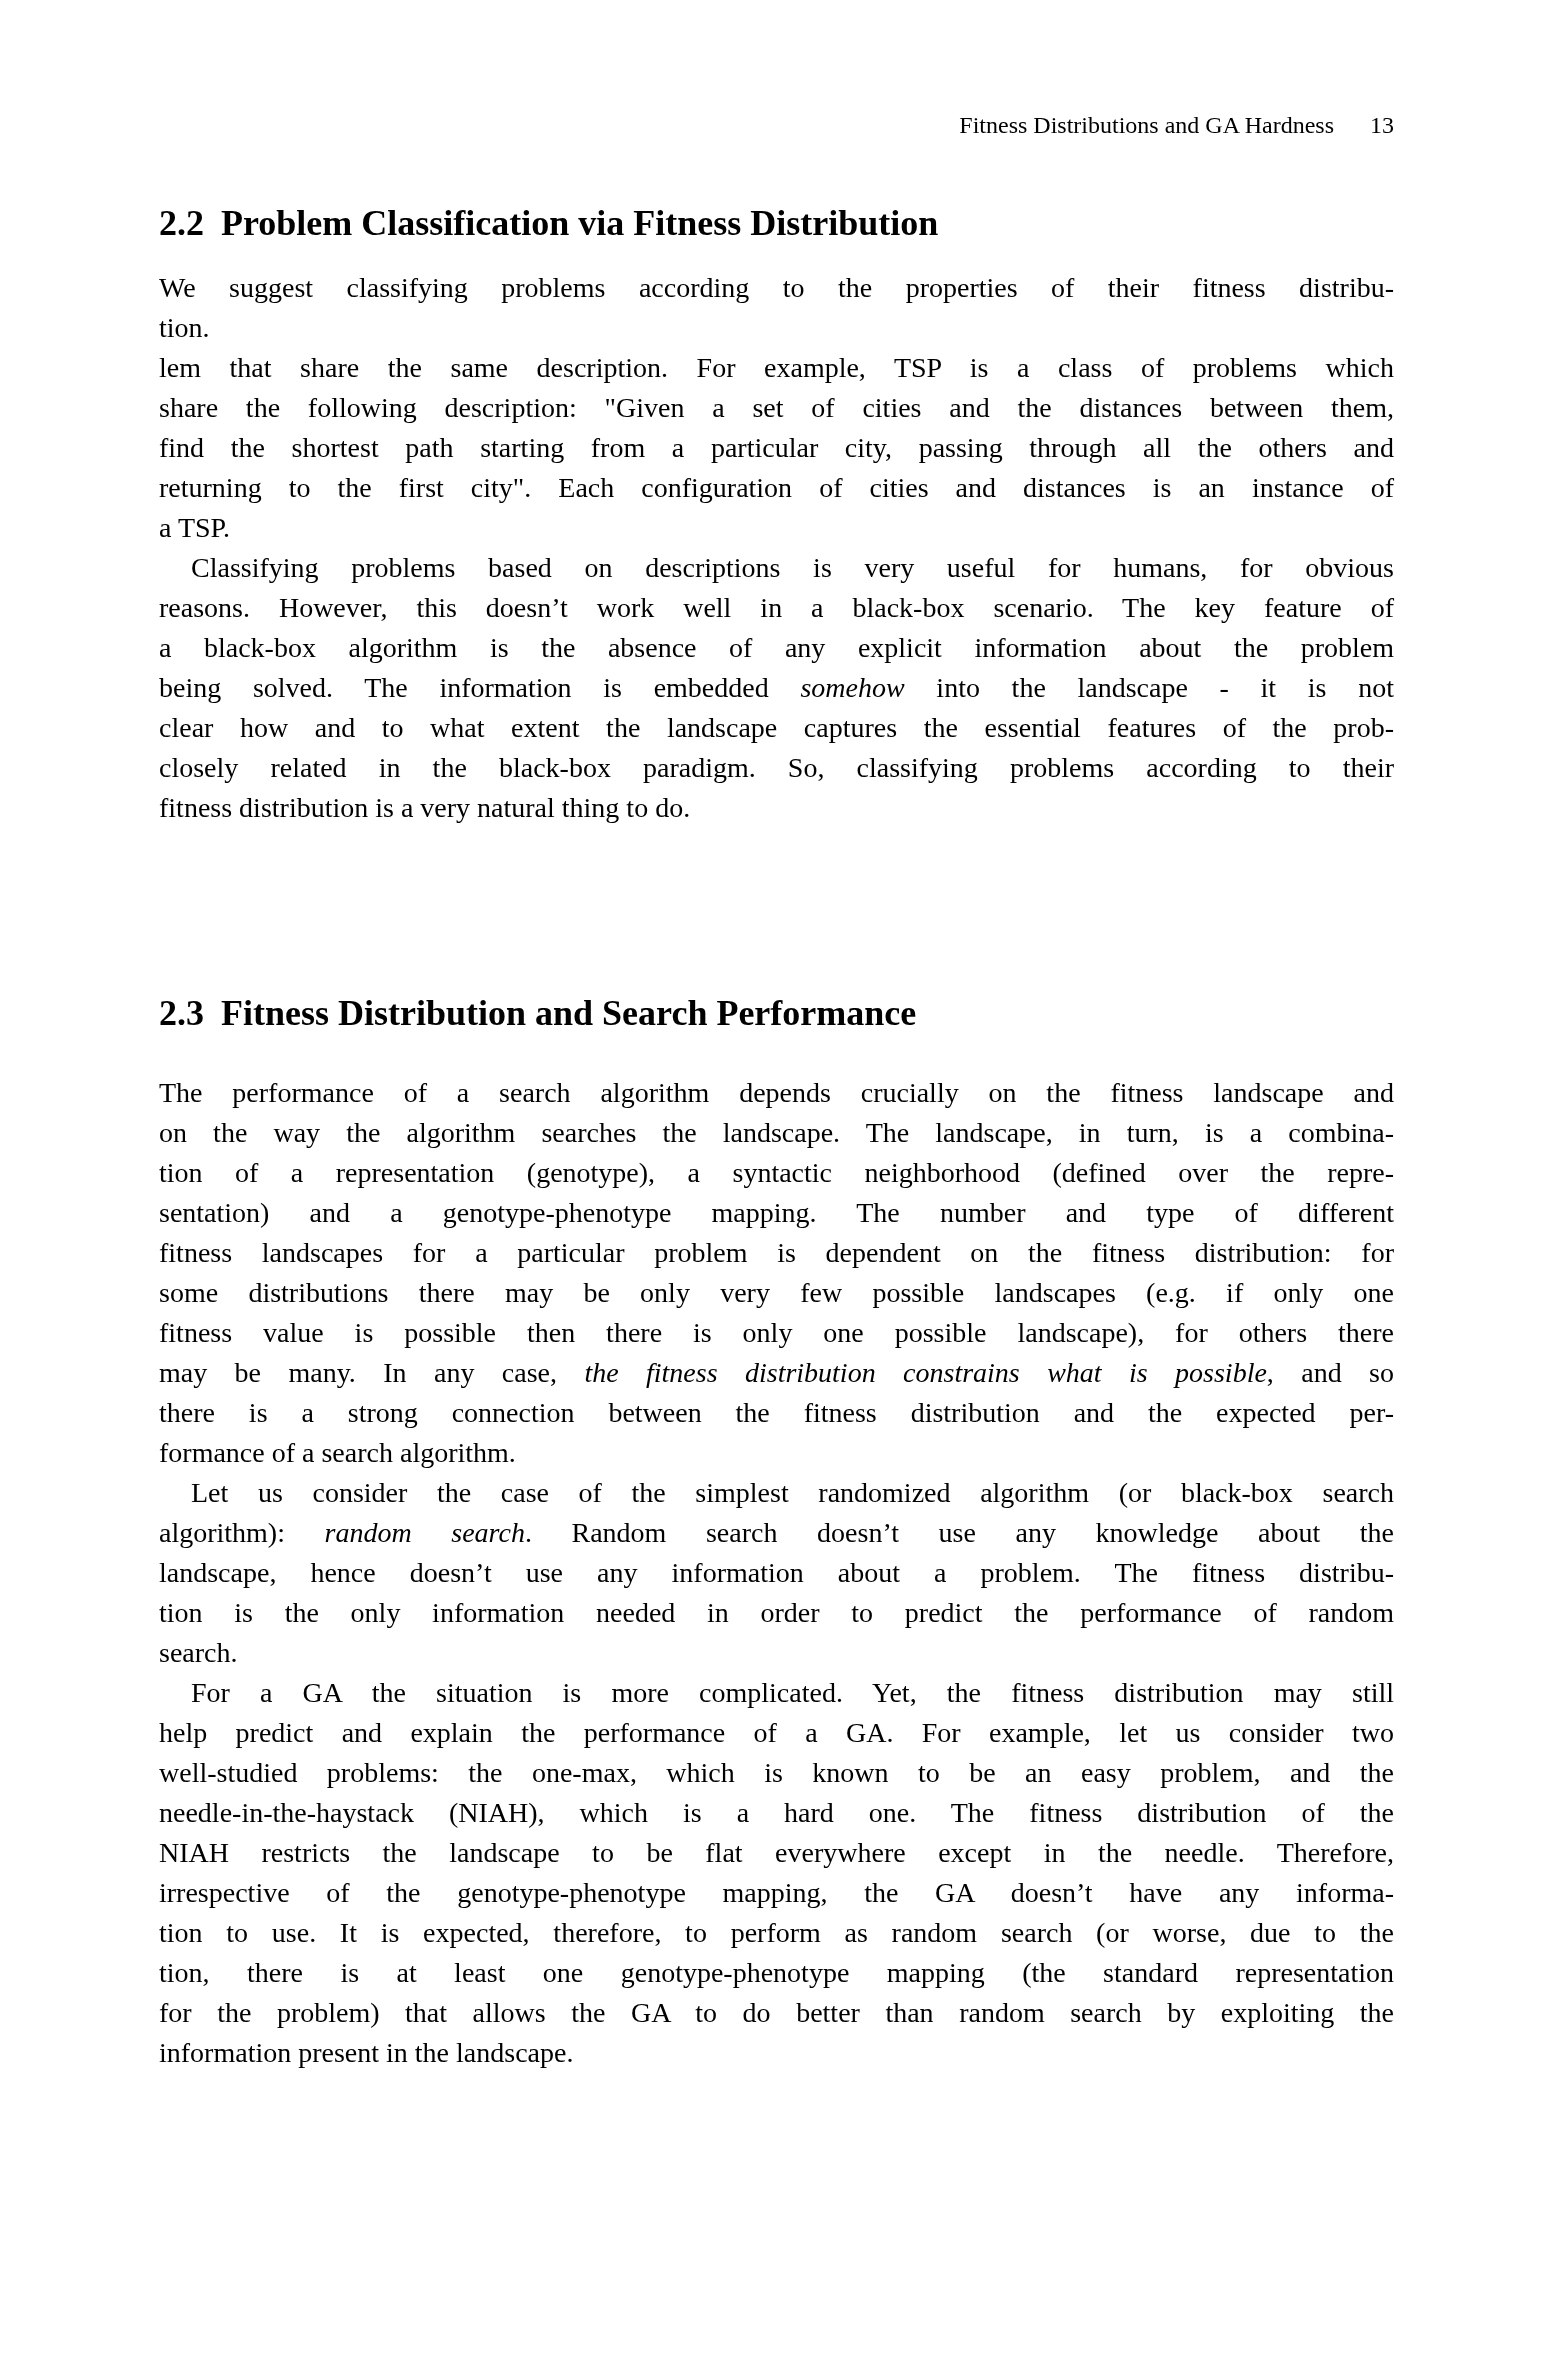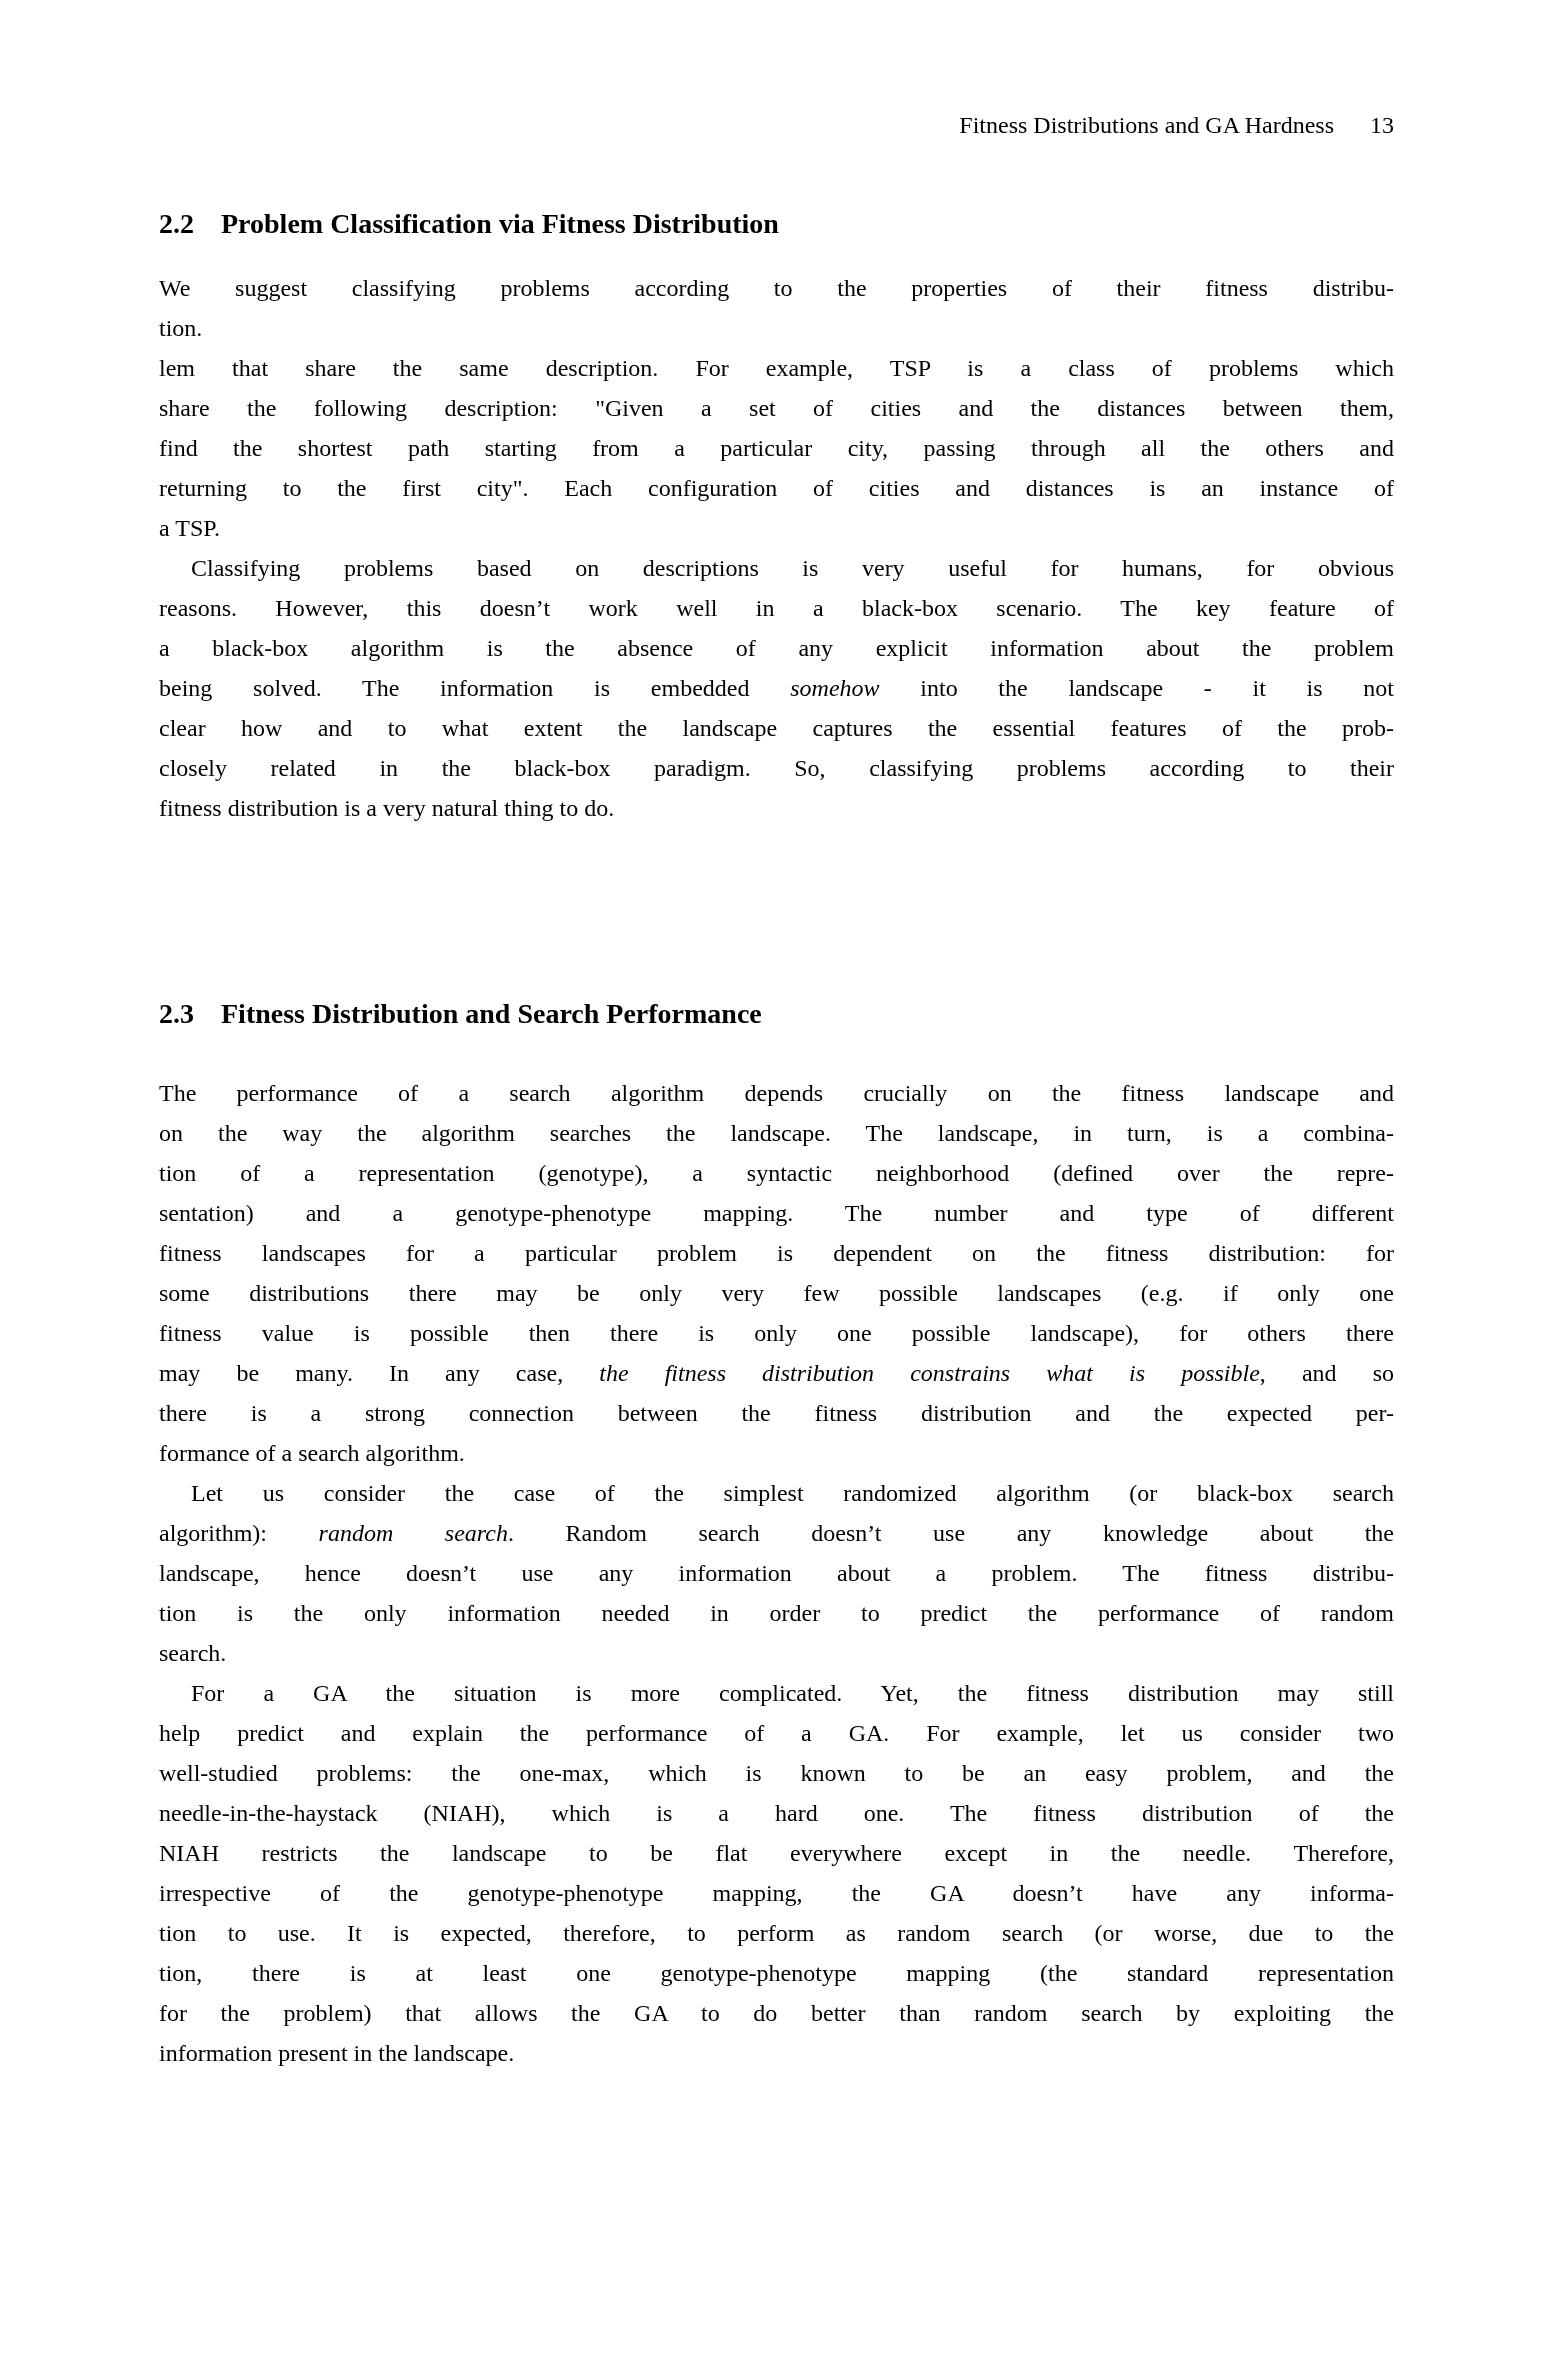--- a/index.html
+++ b/index.html
@@ -29,36 +29,36 @@
     line-height: 39px;
     white-space: nowrap;
   }
   .running-header .page-number {
     display: inline-block;
     margin-left: 36px;
   }
   .section-heading {
     position: absolute;
     left: 0;
-    font-size: 28px;
+    font-size: 36px;
     font-weight: bold;
     line-height: 39px;
     white-space: nowrap;
   }
   .section-heading .num {
     display: inline-block;
     width: 62px;
   }
   .h-22 { top: 204px; }
   .h-23 { top: 994px; }
   .body-block {
     position: absolute;
     left: 0;
     width: 1235px;
-    font-size: 24px;
+    font-size: 28px;
     line-height: 40px;
     text-align: justify;
     hyphens: manual;
   }
   .b-22 { top: 268px; }
   .b-23 { top: 1073px; }
   .para {
     margin: 0;
     text-indent: 0;
   }

